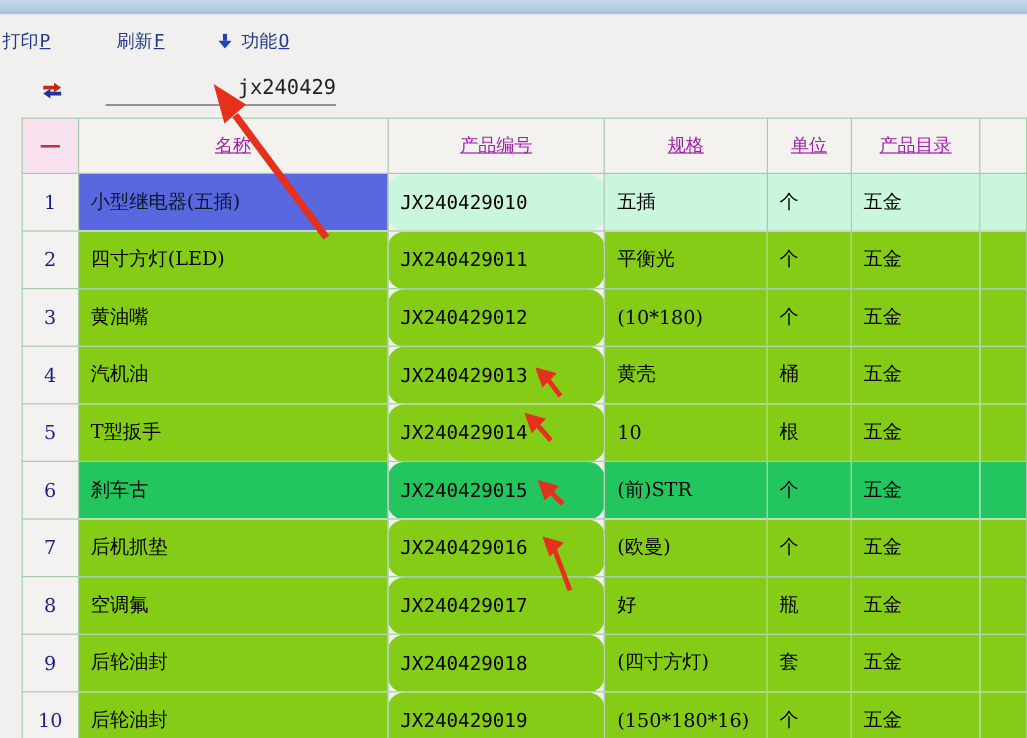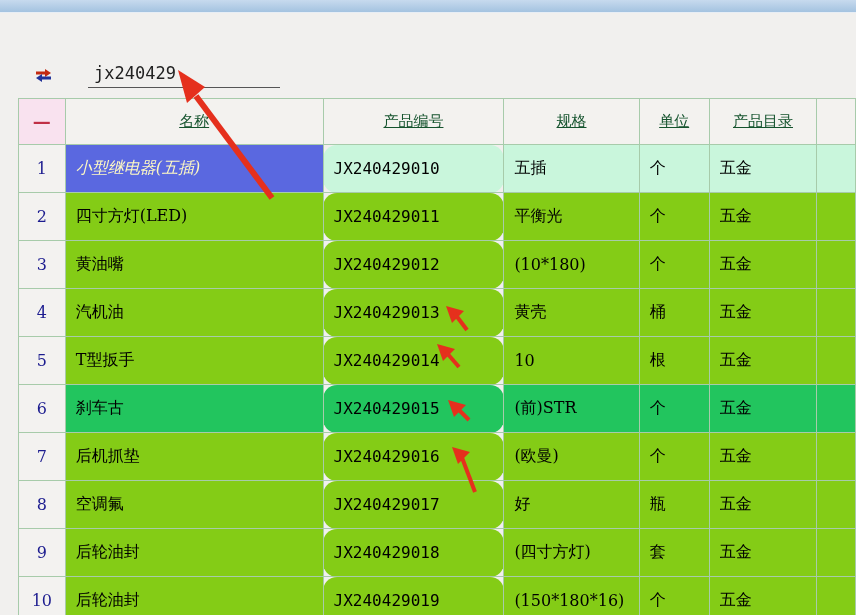--- a/index.html
+++ b/index.html
@@ -29,57 +29,78 @@
   .mi-refresh { margin-left:55px; }
   .down-arrow { margin-left:45px; display:inline-block; line-height:0; }
   
   .swap-icon { position:absolute; left:35px; top:68px; line-height:0; }
   .search-input {
     position:absolute; left:88px; top:60px; width:192px; height:28px;
     border:none; outline:none; background:transparent;
     border-bottom:1px solid #555;
     font-family:"DejaVu Sans Mono", monospace; font-size:17px; color:#222;
     padding:0 0 2px 6px;
+    text-align:right;
   }
   
   .grid-wrap { position:absolute; left:18px; top:98px; }
   table { border-collapse:collapse; table-layout:fixed; }
   th, td {
     border:1px solid #a7cbaa; overflow:hidden; white-space:nowrap;
     font-family:"DejaVu Serif", serif; font-weight:normal;
   }
-  th { height:46px; background:#f3f2ef; color:#14532d; font-size:15px; text-align:center; }
+  th { height:46px; background:#f3f2ef; color:#a21caf; font-size:15px; text-align:center; }
   th .hdr-u { text-decoration:underline; }
   th.h0 { background:#f9e2ef; color:#c03046; font-size:18px; font-weight:bold; }
   td { height:48px; font-size:16px; color:#000; padding-left:10px; }
   td.c0 { text-align:center; padding-left:0; color:#1c1c8f; font-size:16px; }
   td.c2 { font-family:"DejaVu Sans Mono", monospace; font-size:16px;border-radius:14px; }
   tr.plain td { background:#84cc16; }
   tr.alt td { background:#84cc16; }
   tr.selected td { background:#c9f6dc; }
   tr.highlight td { background:#22c55e; }
   tr td.c0 { background:#f3f2f0; }
-  td.focus { background:#5a68e0 !important; color:#fef9c3;font-style:italic; }
+  td.focus { background:#5a68e0 !important; color:#0f172a; }
   
   .ann-overlay { position:absolute; left:0; top:0; width:856px; height:615px; pointer-events:none; }
   .ann-text {
     position:absolute; color:#e5301d; font-weight:600;
     font-size:28px; letter-spacing:2px; white-space:nowrap;
     font-family:"Liberation Sans", sans-serif;
   }
   .ann-line1 { left:268px; top:111px; }
   .ann-line2 { left:268px; top:156px; }
 </style>
 </head>
 <body>
 
 <div class="app">
 
   <div class="top-strip"></div>
 
+  <div class="menubar">
+    <div class="menu-item mi-print">
+      <span>打印</span>
+        <span class="hotkey">P</span>
+    </div>
+    <div class="menu-item mi-refresh">
+      <span>刷新</span>
+        <span class="hotkey">F</span>
+    </div>
+    <span class="down-arrow">
+      <svg width="11" height="13" viewBox="0 0 11 13">
+          <rect x="3.8" y="0" width="3.4" height="6" fill="#2244bb"></rect>
+          <polygon points="0,6 11,6 5.5,12.5" fill="#2244bb"></polygon>
+        </svg>
+    </span>
+    <div class="menu-item" style="margin-left:8px;">
+      <span>功能</span>
+        <span class="hotkey">O</span>
+    </div>
+  </div>
 
   <span class="swap-icon">
     <svg width="17" height="15" viewBox="0 0 17 15">
       <path d="M1 3.5 H10 V1 L16 5 L10 9 V6.5 H1 Z" fill="#c32a11"></path>
       <path d="M16 8.5 H7 V6 L1 10 L7 14 V11.5 H16 Z" fill="#223399"></path>
     </svg>
   </span>
 
   <input class="search-input" type="text" value="jx240429" style="">
 

